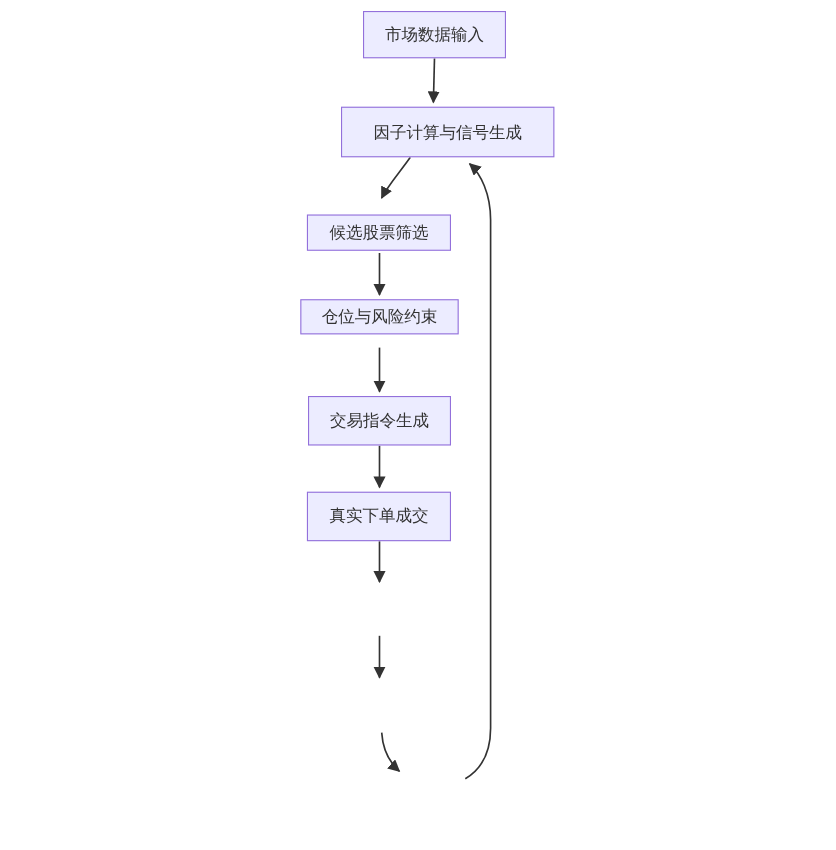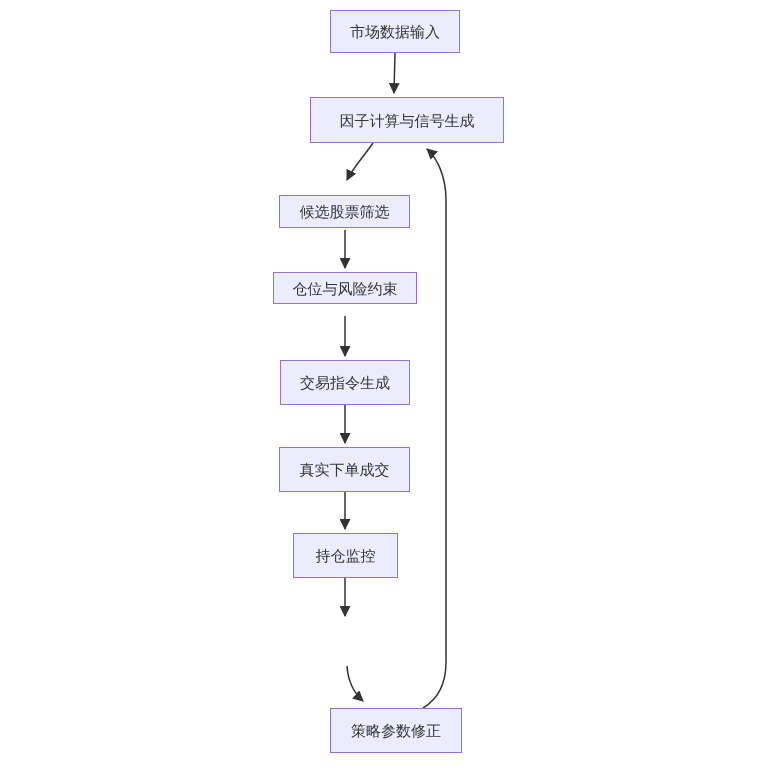--- a/index.html
+++ b/index.html
@@ -90,22 +90,16 @@
   </div>
 
   <div class="node" style="left:280px; top:360px; width:130px; height:45px">
     <span>交易指令生成</span>
   </div>
 
   <div class="node" style="left:279px; top:447px; width:131px; height:45px">
     <span>真实下单成交</span>
   </div>
 
-  <div class="node" style="left:293px; top:533px; width:105px; height:45px">
-    <span>持仓监控</span>
-  </div>
 
 
-  <div class="node" style="left:330px; top:708px; width:132px; height:45px">
-    <span>策略参数修正</span>
-  </div>
 
 </div>
 
 </body></html>

